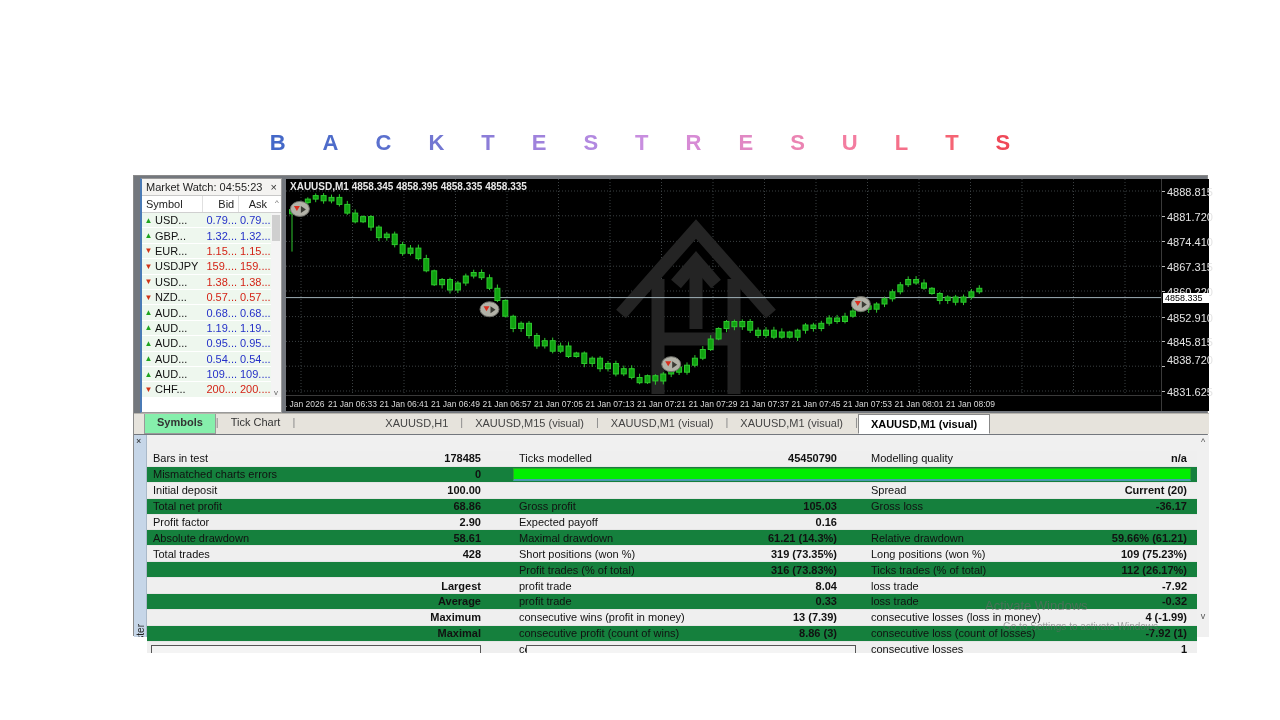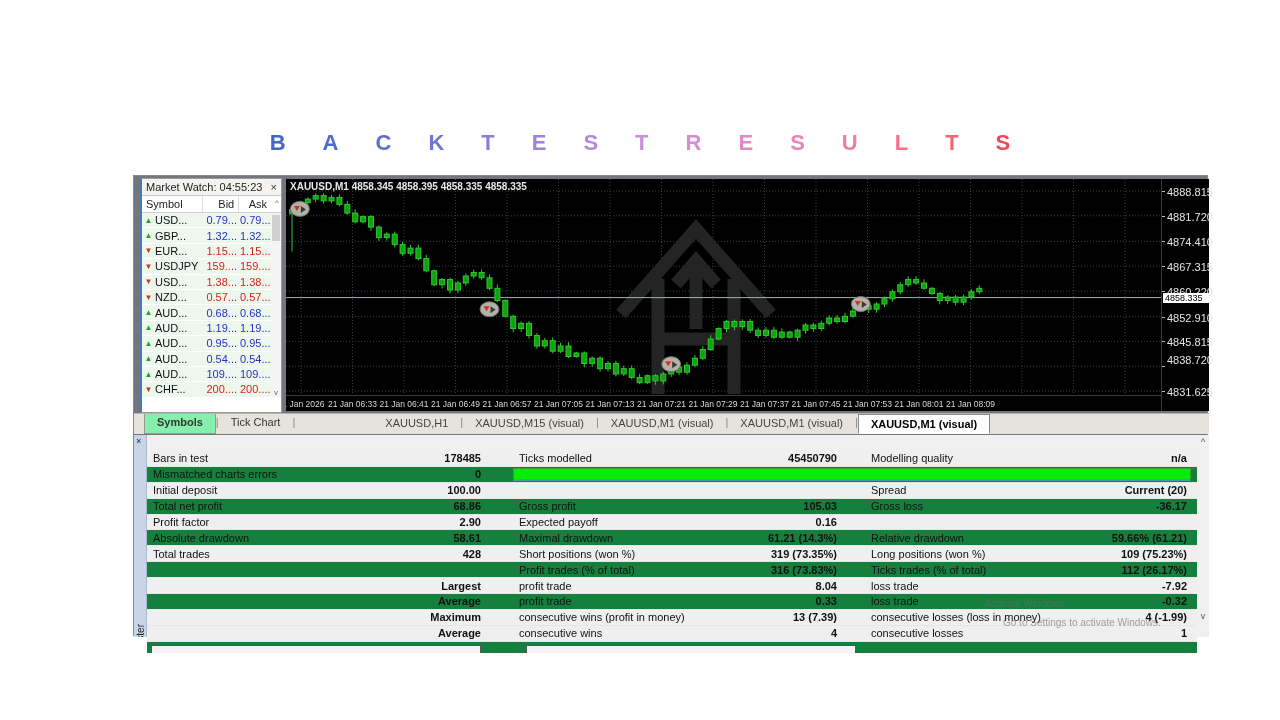--- a/index.html
+++ b/index.html
@@ -96,21 +96,21 @@
   #report-scroll { position:absolute; right:0; top:0; width:12px; height:202px; background:#f0f0f0;
                    font-size:9px; color:#555; text-align:center; }
   #rep-scroll-up { position:absolute; top:2px; left:0; width:12px; }
   #rep-scroll-dn { position:absolute; top:176px; left:0; width:12px; }
   .cut-box { position:absolute; height:14px; top:194px; background:#f4f4f4; border:1px solid #555; }
 
   
   #table-watermark { position:absolute; left:420px; top:0px; font-size:42px; font-weight:bold;
                      letter-spacing:10px; color:rgba(200,208,222,0.5); z-index:6; pointer-events:none; }
   #activate { position:absolute; left:985px; top:598px; z-index:9; pointer-events:none; }
-  #activate-1 { font-size:10px; color:rgba(105,105,105,0.65); }
+  #activate-1 { font-size:13px; color:rgba(105,105,105,0.65); }
   #activate-2 { font-size:10px; color:rgba(105,105,105,0.6); margin-top:8px; margin-left:18px; }
 </style>
 </head>
 <body>
 
 <div id="page-title">
     <span style="color: rgb(68, 104, 200);">B</span>
     <span style="color: rgb(78, 108, 202);">A</span>
     <span style="color: rgb(91, 112, 206);">C</span>
     <span style="color: rgb(115, 119, 210);">K</span>
@@ -626,20 +626,30 @@
         <div class="rep-row shade">
           <span class="rc lab1"></span>
           <span class="rc val1">Maximum</span>
           <span class="rc gap1"></span>
           <span class="rc lab2">consecutive wins (profit in money)</span>
           <span class="rc val2">13 (7.39)</span>
           <span class="rc gap2"></span>
           <span class="rc lab3">consecutive losses (loss in money)</span>
           <span class="rc val3">4 (-1.99)</span>
         </div>
+        <div class="rep-row">
+          <span class="rc lab1"></span>
+          <span class="rc val1">Maximal</span>
+          <span class="rc gap1"></span>
+          <span class="rc lab2">consecutive profit (count of wins)</span>
+          <span class="rc val2">8.86 (3)</span>
+          <span class="rc gap2"></span>
+          <span class="rc lab3">consecutive loss (count of losses)</span>
+          <span class="rc val3">-7.92 (1)</span>
+        </div>
         <div class="rep-row shade">
           <span class="rc lab1"></span>
           <span class="rc val1">Average</span>
           <span class="rc gap1"></span>
           <span class="rc lab2">consecutive wins</span>
           <span class="rc val2">4</span>
           <span class="rc gap2"></span>
           <span class="rc lab3">consecutive losses</span>
           <span class="rc val3">1</span>
         </div>

